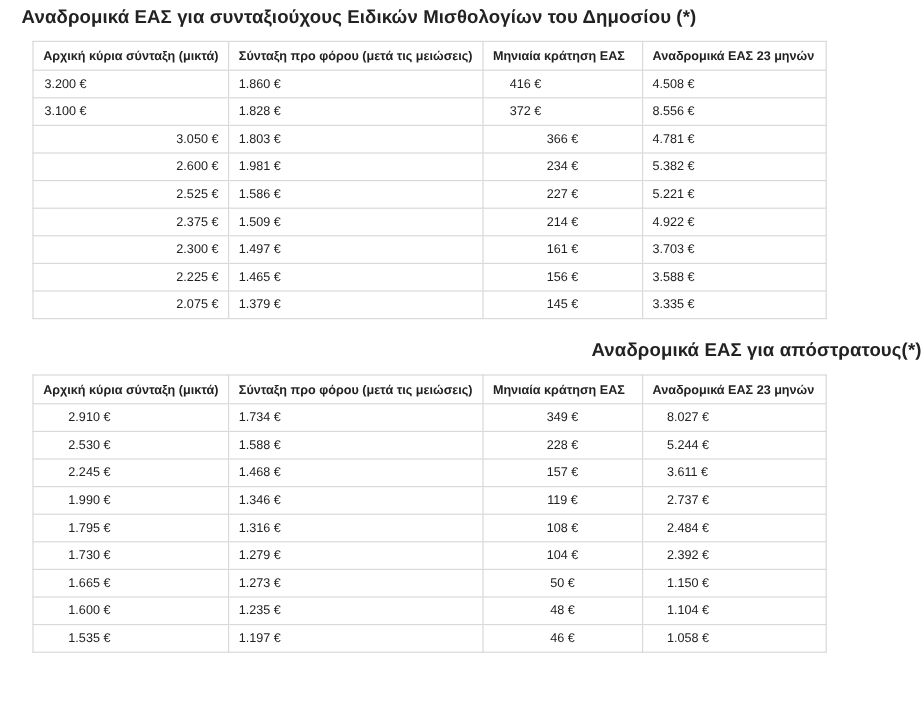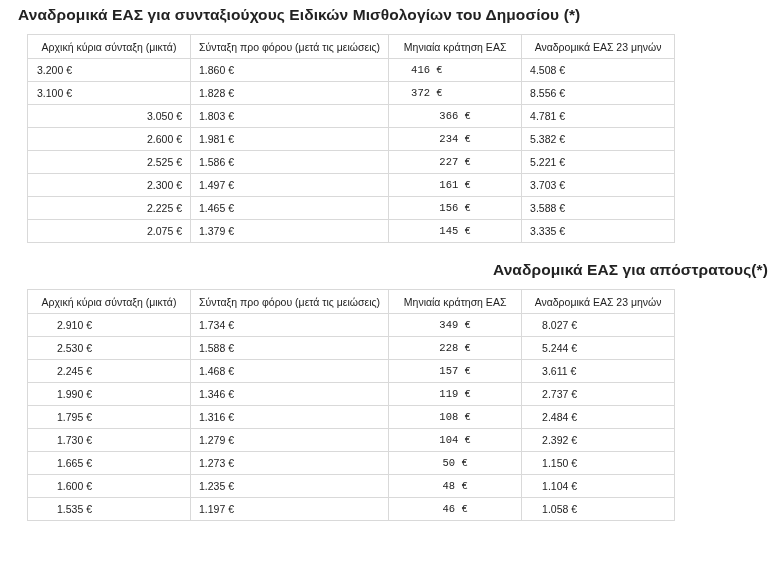--- a/index.html
+++ b/index.html
@@ -45,36 +45,36 @@
     font-size: 10.5px;
     font-weight: normal;
     color: #222222;
     height: 23px;
     padding: 0 8px;
     box-sizing: border-box;
     white-space: nowrap;
     overflow: hidden;
   }
   table.data-table th {
-    text-align: center;
+    text-align: left;
     font-size: 10.5px;
     color: #222222;
-    font-weight: normal;
+    font-weight: bold;
     height: 24px;
   }
   
   .col0 { width: 163px; }
   .col1 { width: 195px; }
   .col2 { width: 133px; }
   .col3 { width: 153px; }
 
   
   td.c0 { text-align: right; padding-right: 116px; }
   td.c1 { text-align: left;  padding-left: 9px; }
-  td.c2 { text-align: center; font-family: Liberation Mono, monospace; }
+  td.c2 { text-align: center; }
   td.c3 { text-align: left; padding-left: 22px; }
 
   
   tr.lead td.c0 { text-align: left; padding-left: 9px; padding-right: 8px; }
   tr.lead td.c2 { text-align: left; padding-left: 22px; }
 
   table.t2 td.c0 { padding-right: 98px; margin-top: 12px; }
   table.t2 td.c2 { text-align: center; }
   table.t2 td.c3 { padding-left: 20px; }
 </style>
@@ -125,20 +125,26 @@
         <td class="c2">234 €</td>
         <td class="c3">5.382 €</td>
       </tr>
       <tr>
         <td class="c0">2.525 €</td>
         <td class="c1">1.586 €</td>
         <td class="c2">227 €</td>
         <td class="c3">5.221 €</td>
       </tr>
       <tr>
+        <td class="c0">2.375 €</td>
+        <td class="c1">1.509 €</td>
+        <td class="c2">214 €</td>
+        <td class="c3">4.922 €</td>
+      </tr>
+      <tr>
         <td class="c0">2.300 €</td>
         <td class="c1">1.497 €</td>
         <td class="c2">161 €</td>
         <td class="c3">3.703 €</td>
       </tr>
       <tr>
         <td class="c0">2.225 €</td>
         <td class="c1">1.465 €</td>
         <td class="c2">156 €</td>
         <td class="c3">3.588 €</td>

